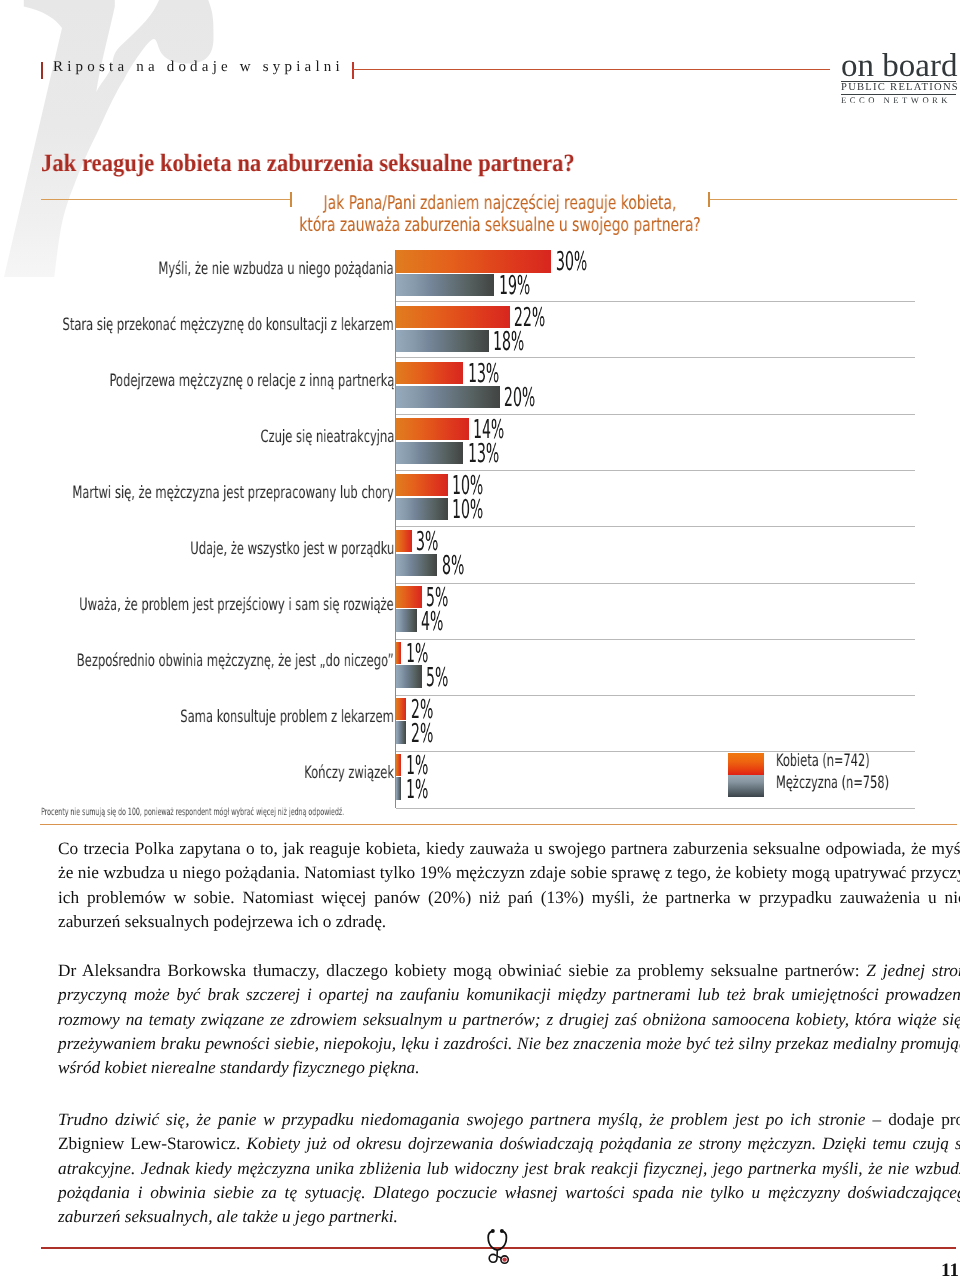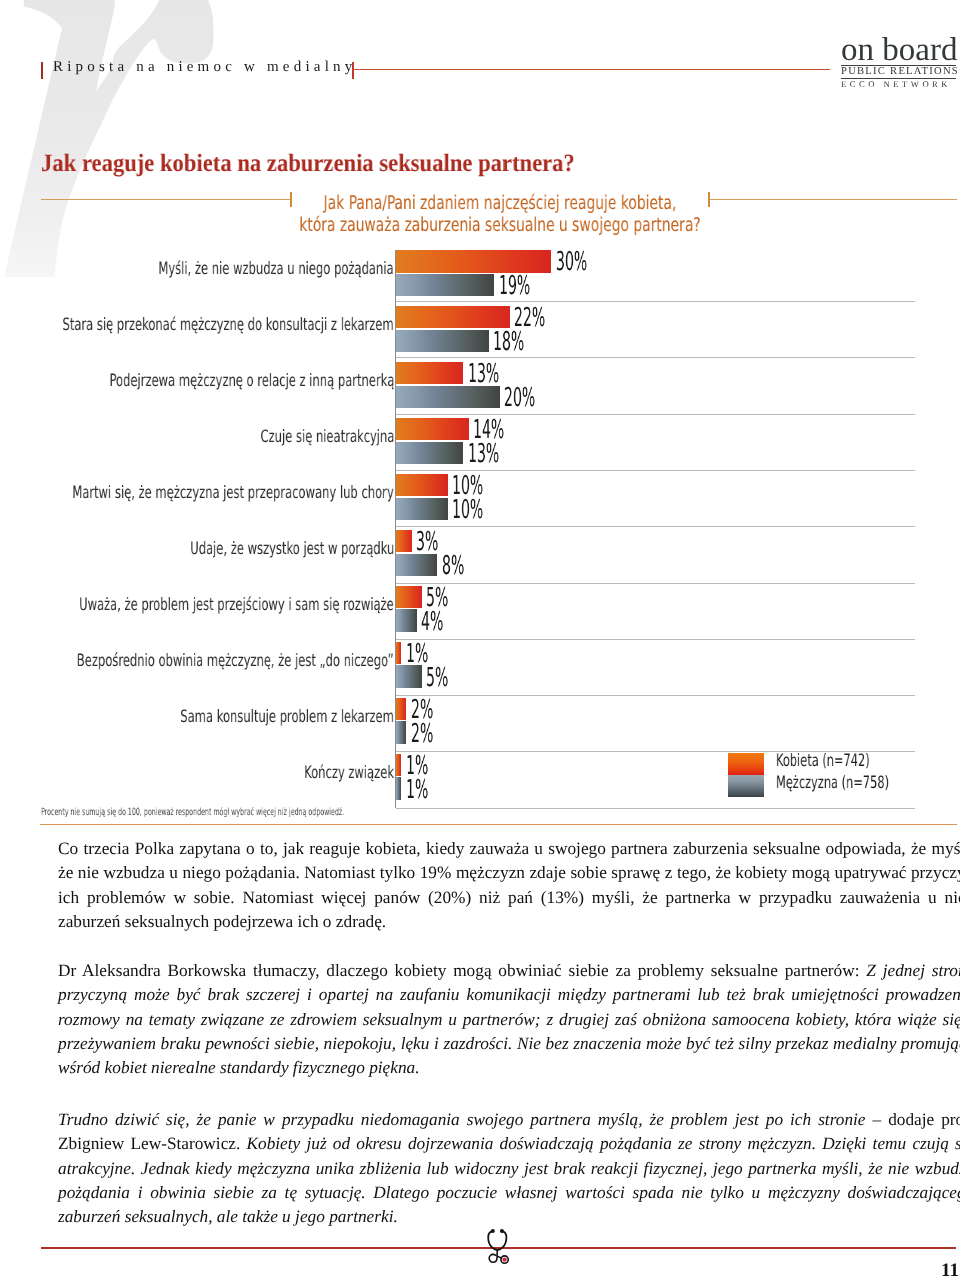--- a/index.html
+++ b/index.html
@@ -16,21 +16,21 @@
 
   
   .kicker { position:absolute; left:40.6px; top:62px; height:17.4px; z-index:3; }
   .kicker .tickL { position:absolute; left:0; top:0; width:2.1px; height:17.4px; background:#9e2f25; }
   .kicker .ktext { position:absolute; left:12.3px; top:-1.9px; font-family:"Liberation Serif",serif;
                    font-size:15px; line-height:1; letter-spacing:4.2px; color:#1b1b1b; white-space:nowrap; }
   .kicker .tickR { position:absolute; left:311.5px; top:0; width:1.8px; height:17.4px; background:#c0392b; }
   .headrule { position:absolute; left:353px; top:68.5px; width:477px; height:1.6px; background:#c4512f; z-index:3; }
 
   
-  .logo { position:absolute; left:841px; top:34px; width:116px; z-index:3; }
+  .logo { position:absolute; left:841px; top:50px; width:116px; z-index:3; }
   .logo .l1 { font-family:"Liberation Serif",serif; font-size:33px; line-height:1; color:#33383a;
               text-align:left; white-space:nowrap; height:31px; }
   .logo .rule1 { height:1.4px; background:#3c4143; width:115px; margin-top:0px; }
   .logo .l2 { font-family:"Liberation Serif",serif; font-size:10.6px; letter-spacing:1.25px;
               color:#33383a; text-align:left; white-space:nowrap; line-height:1;
               margin:0.8px 0 0; height:8.2px; }
   .logo .rule2 { height:1.2px; background:#3c4143; width:115px; margin-top:2.9px; }
   .logo .l3 { font-family:"Liberation Serif",serif; font-size:8.6px; letter-spacing:3.5px;
               color:#33383a; text-align:left; margin-top:1.0px; line-height:1; white-space:nowrap; }
 
@@ -123,21 +123,21 @@
            C115 46 112.5 52 112.5 60
            C109 70 100 79 96.3 87
            C100 62 108 33 114.8 1.6
            L114.8 -62
            L23.8 -62
            Z" fill="url(#wmg)"></path>
 </svg>
 
 <div class="kicker">
   <span class="tickL"></span>
-  <span class="ktext">Riposta na niemoc w medialny</span>
+  <span class="ktext">Riposta na dodaje w sypialni</span>
   <span class="tickR"></span>
 </div>
 <div class="headrule"></div>
 
 <div class="logo">
   <div class="l1">on board</div>
   <div class="rule1"></div>
   <div class="l2">PUBLIC RELATIONS</div>
   <div class="rule2"></div>
   <div class="l3">ECCO NETWORK</div>

